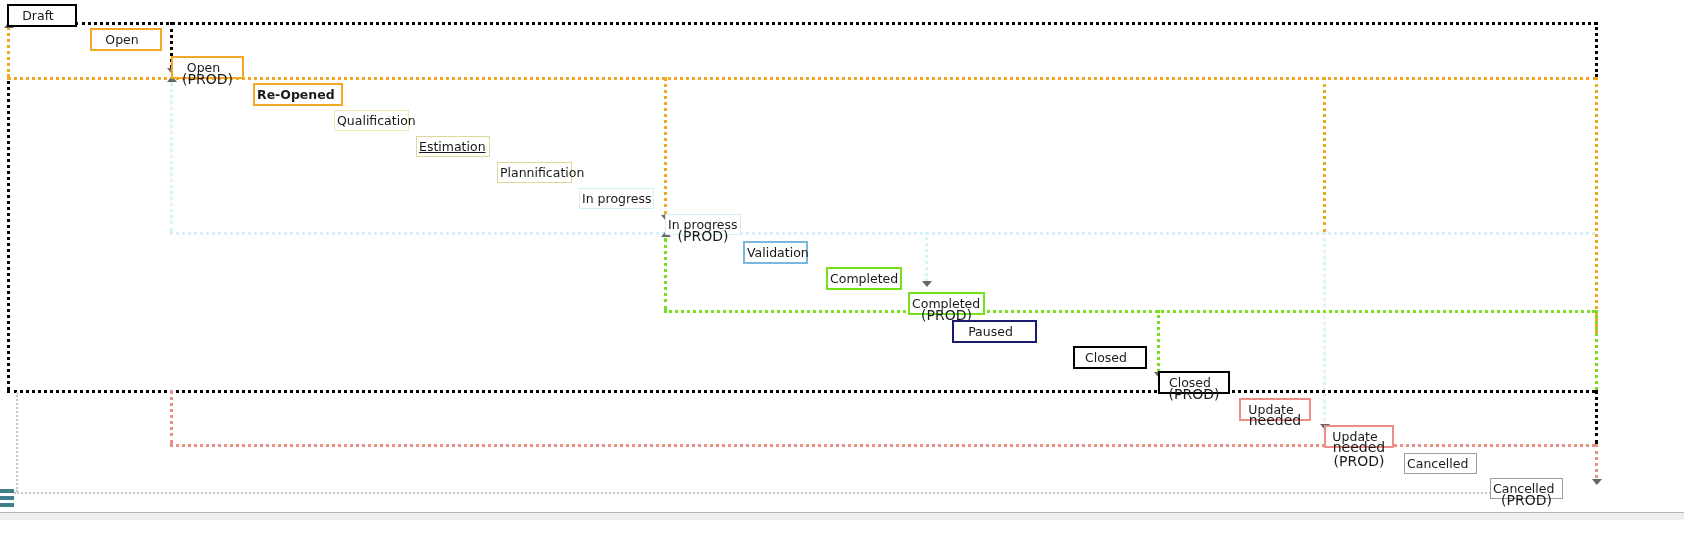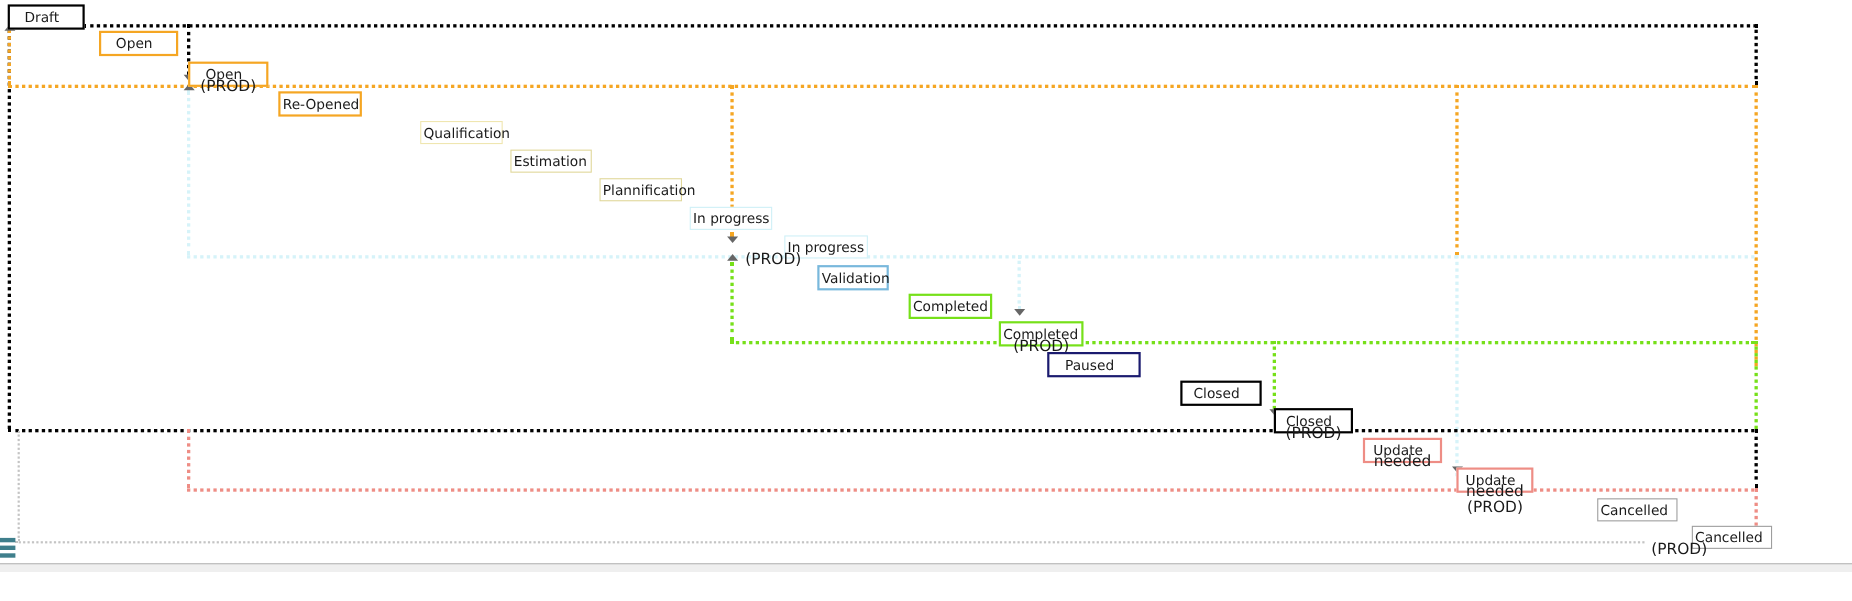--- a/index.html
+++ b/index.html
@@ -3,21 +3,21 @@
 <meta charset="utf-8">
 <style>
   html,body{margin:0;padding:0;background:#ffffff;}
   body{font-family:"DejaVu Sans","Liberation Sans",sans-serif;}
   #canvas{position:relative;width:1684px;height:546px;background:#ffffff;overflow:hidden;}
 
   
   .node{position:absolute;box-sizing:border-box;border:2px solid #000;background:#fff;
         text-align:center;font-size:12.5px;line-height:15px;color:#1a1a1a;white-space:nowrap;}
   .node .lbl{display:block;padding:2px 10px 2px 2px;}
-  .node.thin{border-width:1px;margin-left:48px;}
+  .node.thin{border-width:1px;}
   
   .subcap{position:absolute;text-align:center;font-size:14px;line-height:14px;
           color:#1a1a1a;white-space:nowrap;pointer-events:none;}
 
   
   .hline{position:absolute;height:0;border-top-width:3px;border-top-style:dotted;}
   .vline{position:absolute;width:0;border-left-width:3px;border-left-style:dotted;}
   .hline.thinline{border-top-width:2px;}
   .vline.thinline{border-left-width:2px;}
 
@@ -84,29 +84,29 @@
 
   <div class="node" style="left:90px;top:28px;width:72px;border-color:#F5A623;">
     <span class="lbl">Open</span>
   </div>
 
   <div class="node" style="left:171px;top:56px;width:73px;border-color:#F5A623;">
     <span class="lbl">Open</span>
   </div>
   <div class="subcap" style="left:171px;top:72px;width:73px;">(PROD)</div>
 
-  <div class="node" style="left:253px;top:83px;width:76px;border-color:#F5A623;">
+  <div class="node" style="left:253px;top:83px;width:90px;border-color:#F5A623;font-weight:bold;">
     <span class="lbl">Re-Opened</span>
   </div>
 
   <div class="node thin" style="left:334px;top:110px;width:75px;border-color:#EFE6B0;">
     <span class="lbl">Qualification</span>
   </div>
 
-  <div class="node thin" style="left:416px;top:136px;width:74px;border-color:#E0D79A;">
+  <div class="node thin" style="left:416px;top:136px;width:74px;border-color:#E0D79A;text-decoration:underline;">
     <span class="lbl">Estimation</span>
   </div>
 
   <div class="node thin" style="left:497px;top:162px;width:75px;border-color:#E0D79A;">
     <span class="lbl">Plannification</span>
   </div>
 
   <div class="node thin" style="left:579px;top:188px;width:75px;border-color:#CFF0F7;">
     <span class="lbl">In progress</span>
   </div>

